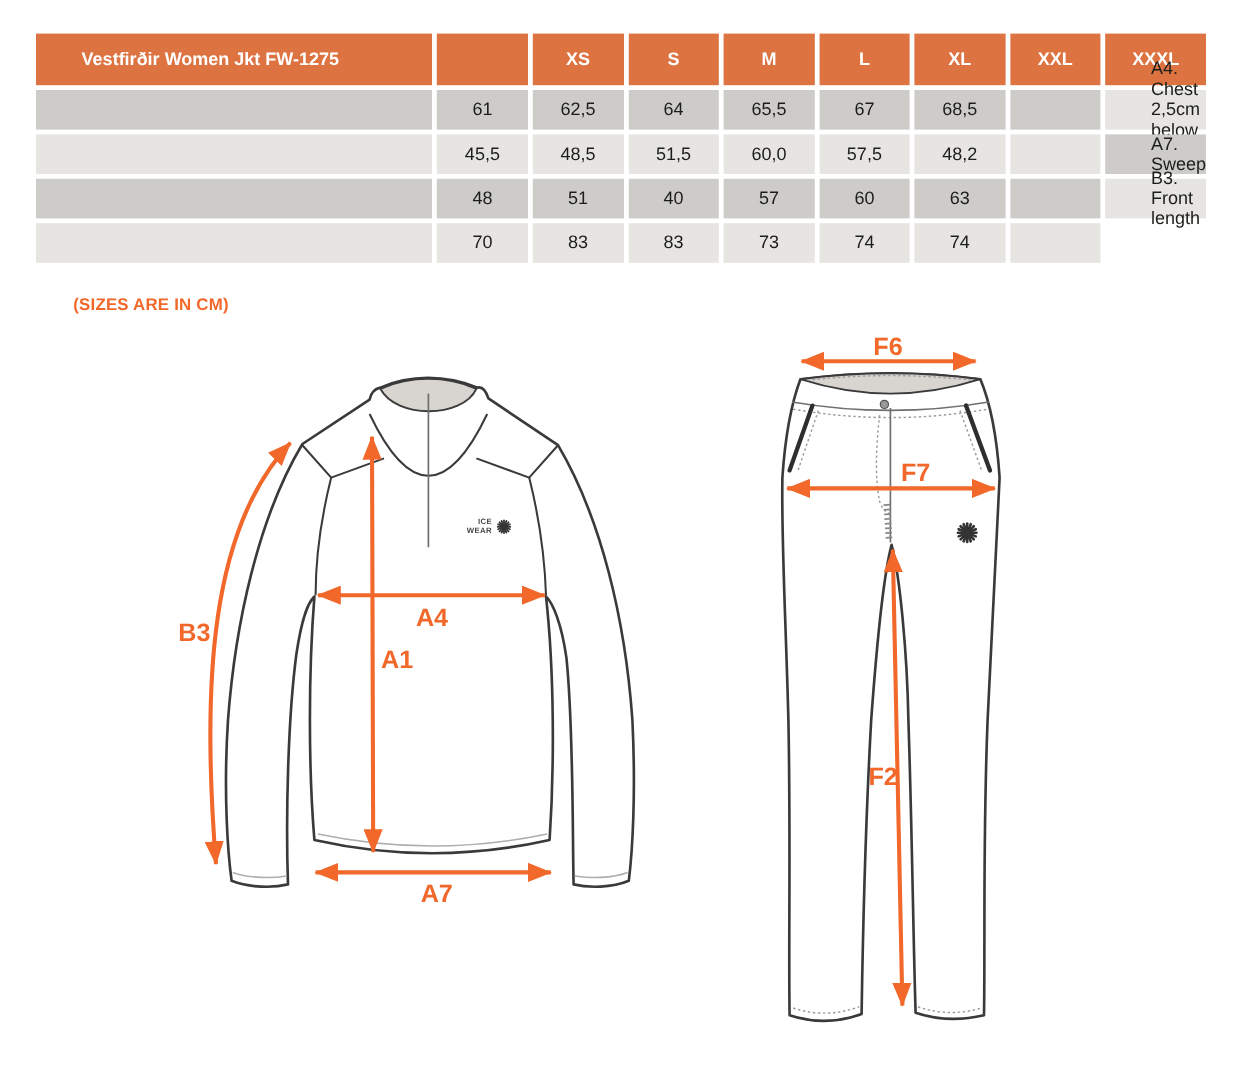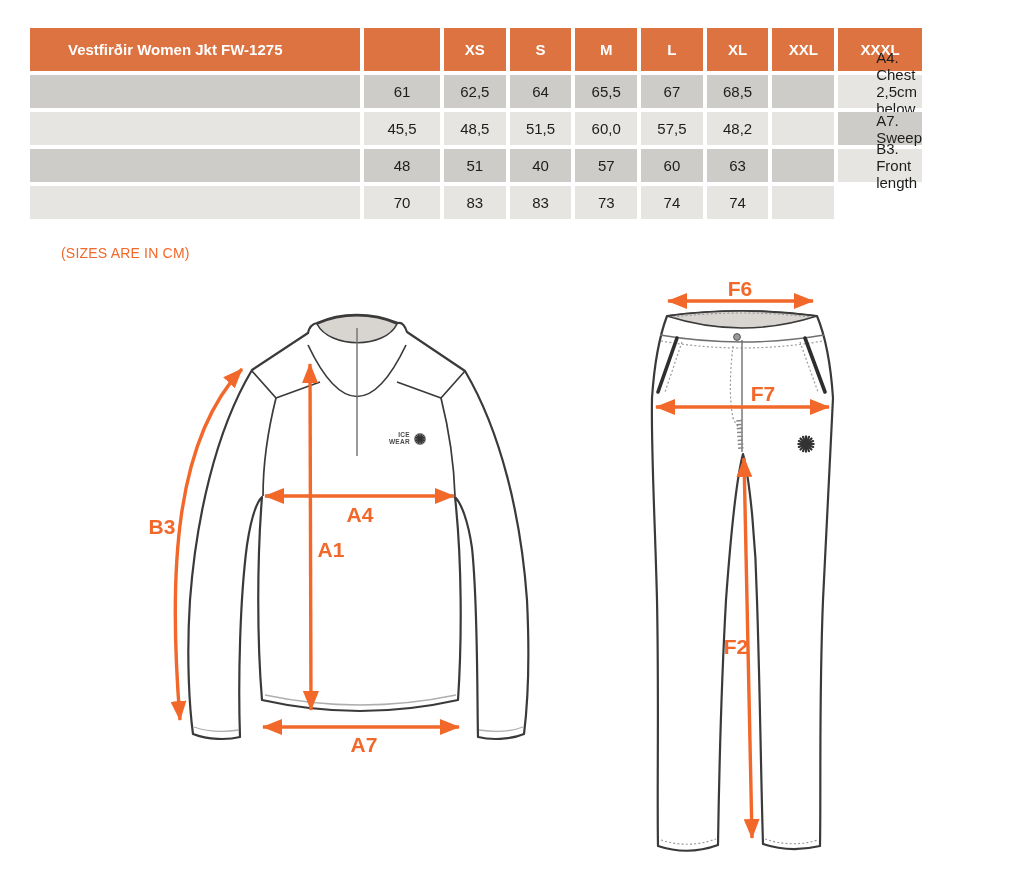--- a/index.html
+++ b/index.html
@@ -10,37 +10,37 @@
     --ink:#1d1d1b;
     --line:#3a3a3a;
   }
   *{box-sizing:border-box;margin:0;padding:0;}
   html,body{width:1034px;height:890px;background:#fff;overflow:hidden;
     font-family:"Liberation Sans","DejaVu Sans",sans-serif;color:var(--ink);}
   body{position:relative;}
 
   .size-table{
     margin:28px 0 0 30px;
-    width:892px;
+    width:975px;
     display:grid;
     grid-template-columns:330px 76px repeat(7,1fr);
     grid-template-rows:43px repeat(4,33px);
     gap:4px;
   }
   .cell{display:flex;align-items:center;justify-content:center;font-size:15px;}
   .cell.label{justify-content:flex-start;padding-left:38px;}
   .cell.head{background:var(--header-bg);color:#fff;font-weight:700;}
   .cell.dark{background:var(--row-dark);}
   .cell.light{background:var(--row-light);}
 
   .sizes-note{
     margin:26px 0 0 61px;
     color:var(--accent);
     font-size:14px;
-    font-weight:400;
+    font-weight:700;
     letter-spacing:.2px;
   }
 
   svg.diagram{position:absolute;left:0;top:0;}
   .sil{fill:#fff;stroke:var(--line);stroke-width:2.2;stroke-linejoin:round;}
   .seam{fill:none;stroke:var(--line);stroke-width:1.7;stroke-linejoin:round;}
   .thin{fill:none;stroke:#6f6f6f;stroke-width:1.4;}
   .faint{fill:none;stroke:#aeaeae;stroke-width:1.3;}
   .dots{fill:none;stroke:#9b9b9b;stroke-width:1.2;stroke-dasharray:2 2.2;}
   .grayfill{fill:#d8d5d1;stroke:var(--line);stroke-width:1.6;}

